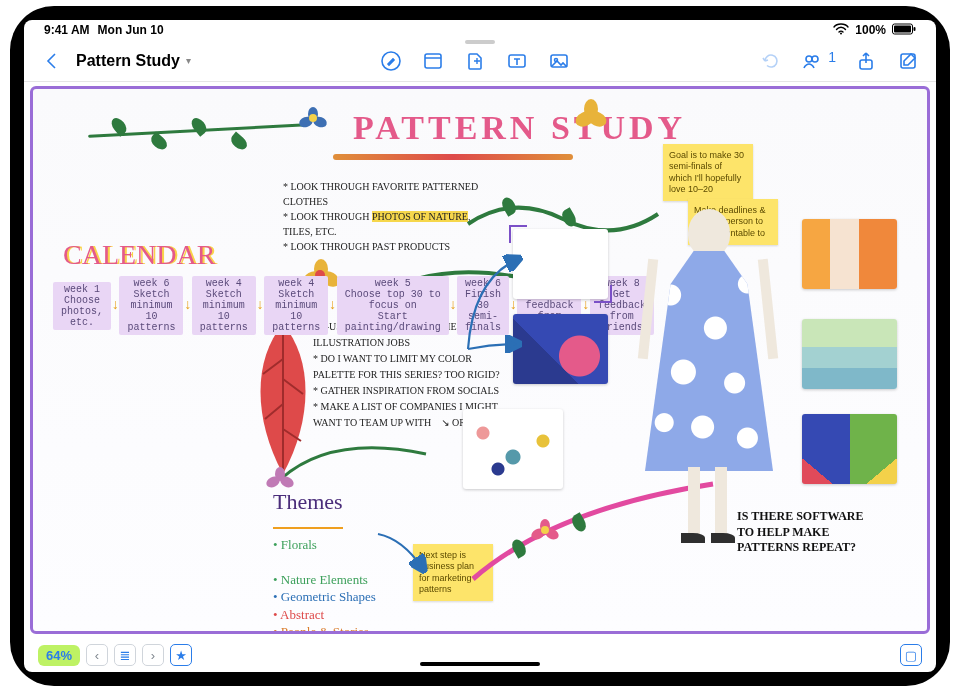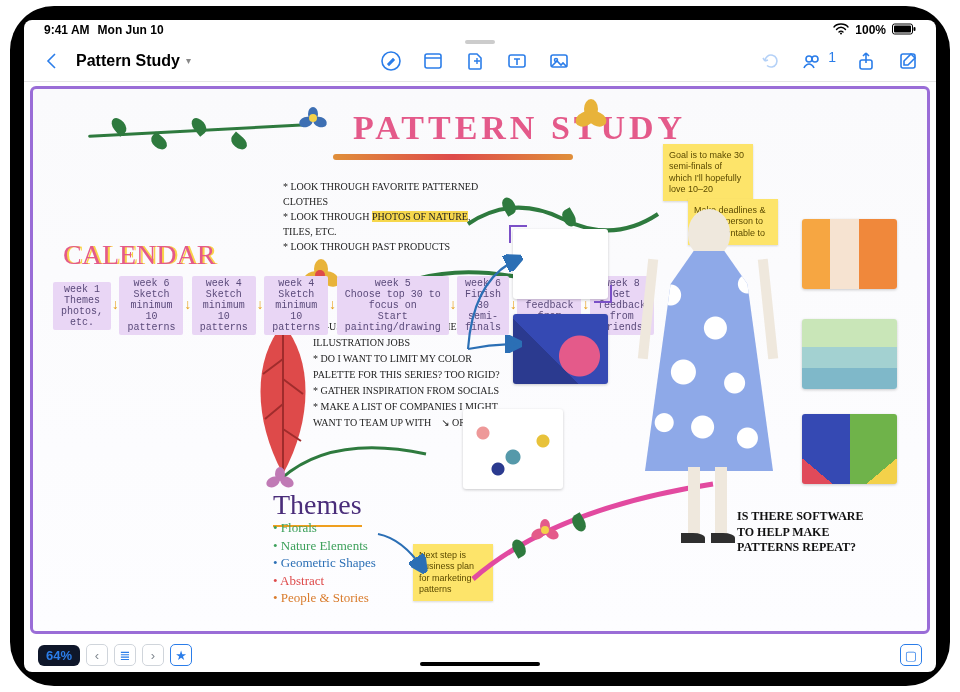--- a/index.html
+++ b/index.html
@@ -92,28 +92,28 @@
     font-family: "Bradley Hand", "Comic Sans MS", cursive;
     font-size: 34px; letter-spacing: 4px; color: #e45a8a; font-weight: bold;
   }
   .calendar-head {
     position: absolute; top: 150px; left: 30px;
     font-family: "Bradley Hand", cursive; font-size: 28px; color: #e45a8a;
     text-shadow: 2px 0 #f9d34a;
   }
   .themes-head {
     position: absolute; top: 400px; left: 240px;
-    font-family: "Bradley Hand", cursive; font-size: 28px; color: #4a2d7a;
-    border-bottom: 2px solid #ef9f1f; padding-bottom: 4px;
+    font-family: "Bradley Hand", cursive; font-size: 22px; color: #4a2d7a;
+    border-bottom: 2px solid #ef9f1f; padding-bottom: 12px;
   }
   .themes-list {
     position: absolute; top: 430px; left: 240px;
     font-family: "Bradley Hand", cursive; font-size: 13px; line-height: 1.35;
   }
-  .themes-list .g { color:#3da05b; }
+  .themes-list .g { color:#3da05b;margin-top:17px; }
   .themes-list .b { color:#2b6fb5; }
   .themes-list .r { color:#de4a4a; }
   .themes-list .o { color:#d97b2b; }
   .bullets {
     position: absolute; top: 90px; left: 250px; width: 200px;
     font-family: "Bradley Hand", cursive; font-size: 10px; color: #222; line-height: 1.5;
   }
   .bullets .hl { background: #f6d74c; }
   .bullets2 {
     position: absolute; top: 230px; left: 280px; width: 200px;
@@ -208,21 +208,21 @@
   
   .conn-arrow {
     position: absolute; stroke:#2b6fb5; stroke-width:2.2; fill:none;
   }
   
   .bottombar {
     height: 34px;
     display: flex; align-items: center; padding: 0 14px; gap: 6px;
     font-size: 13px;
   }
-  .zoom { background:#0f172a; border-radius:6px; padding: 3px 8px; color:#2b7de9; font-weight:600; }
+  .zoom { background:#bef264; border-radius:6px; padding: 3px 8px; color:#2b7de9; font-weight:600; }
   .navbtn { width:22px; height:22px; border:1px solid #d0d5db; border-radius:5px; display:flex; align-items:center; justify-content:center; color:#808890; cursor:pointer; background:#fff; }
   .navbtn.on { color:#2b7de9; border-color:#2b7de9; }
   .bottombar .spacer { flex:1; }
   .home-ind { position:absolute; bottom:6px; left:50%; transform:translateX(-50%); width:120px; height:4px; border-radius:3px; background:#000; }
 </style>
 </head>
 <body>
 
 <div class="device">
   <div class="screen">
@@ -381,21 +381,21 @@
           <div>* GATHER INSPIRATION FROM SOCIALS</div>
           <div><span>* MAKE A LIST OF COMPANIES I MIGHT WANT TO TEAM UP WITH</span> &nbsp;&nbsp;&nbsp;↘ <span>OR BRANDS</span></div>
         </div>
 
         <svg style="position:absolute; top:160px; left:340px;" width="160" height="70">
           <path d="M0 50 Q60 10 155 30" stroke="#2e7a3e" stroke-width="4" fill="none"></path>
         </svg>
 
         <div class="calendar-head">CALENDAR</div>
         <div class="calendar-col">
-          <div class="week"><span>week 1</span><br><span>Themes photos, etc.</span></div>
+          <div class="week"><span>week 1</span><br><span>Choose photos, etc.</span></div>
           <div class="arrow-down">↓</div>
           <div class="week"><span>week 6</span><br><span>Sketch minimum 10 patterns</span></div>
           <div class="arrow-down">↓</div>
           <div class="week"><span>week 4</span><br><span>Sketch minimum 10 patterns</span></div>
           <div class="arrow-down">↓</div>
           <div class="week"><span>week 4</span><br><span>Sketch minimum 10 patterns</span></div>
           <div class="arrow-down">↓</div>
           <div class="week"><span>week 5</span><br><span>Choose top 30 to focus on
 Start painting/drawing</span></div>
           <div class="arrow-down">↓</div>

